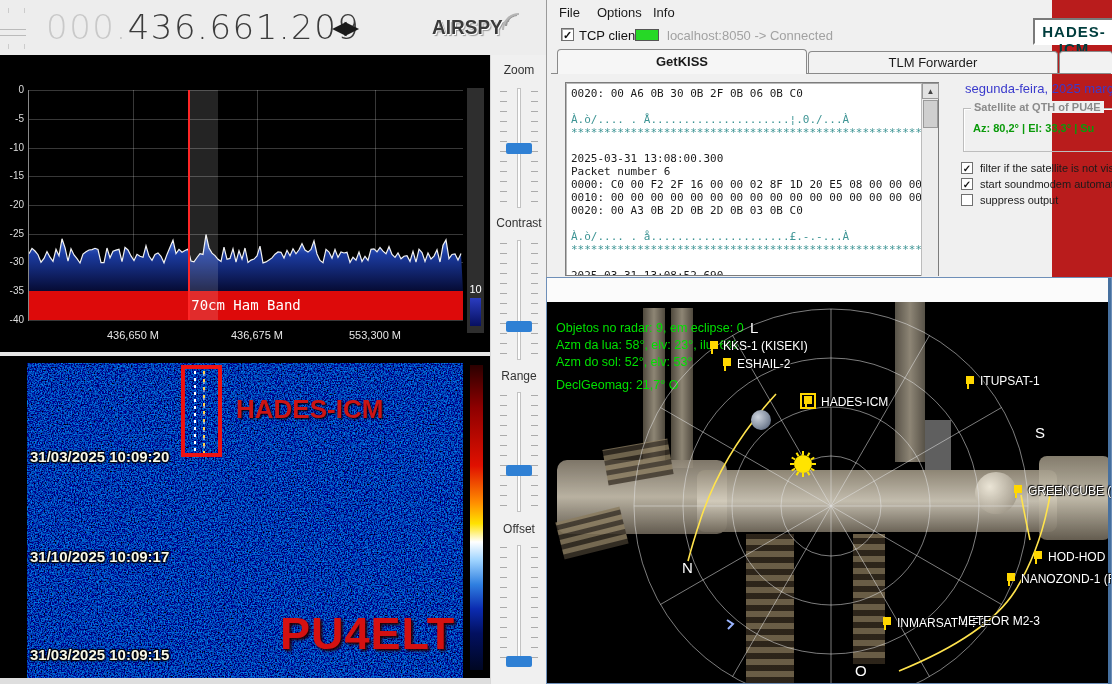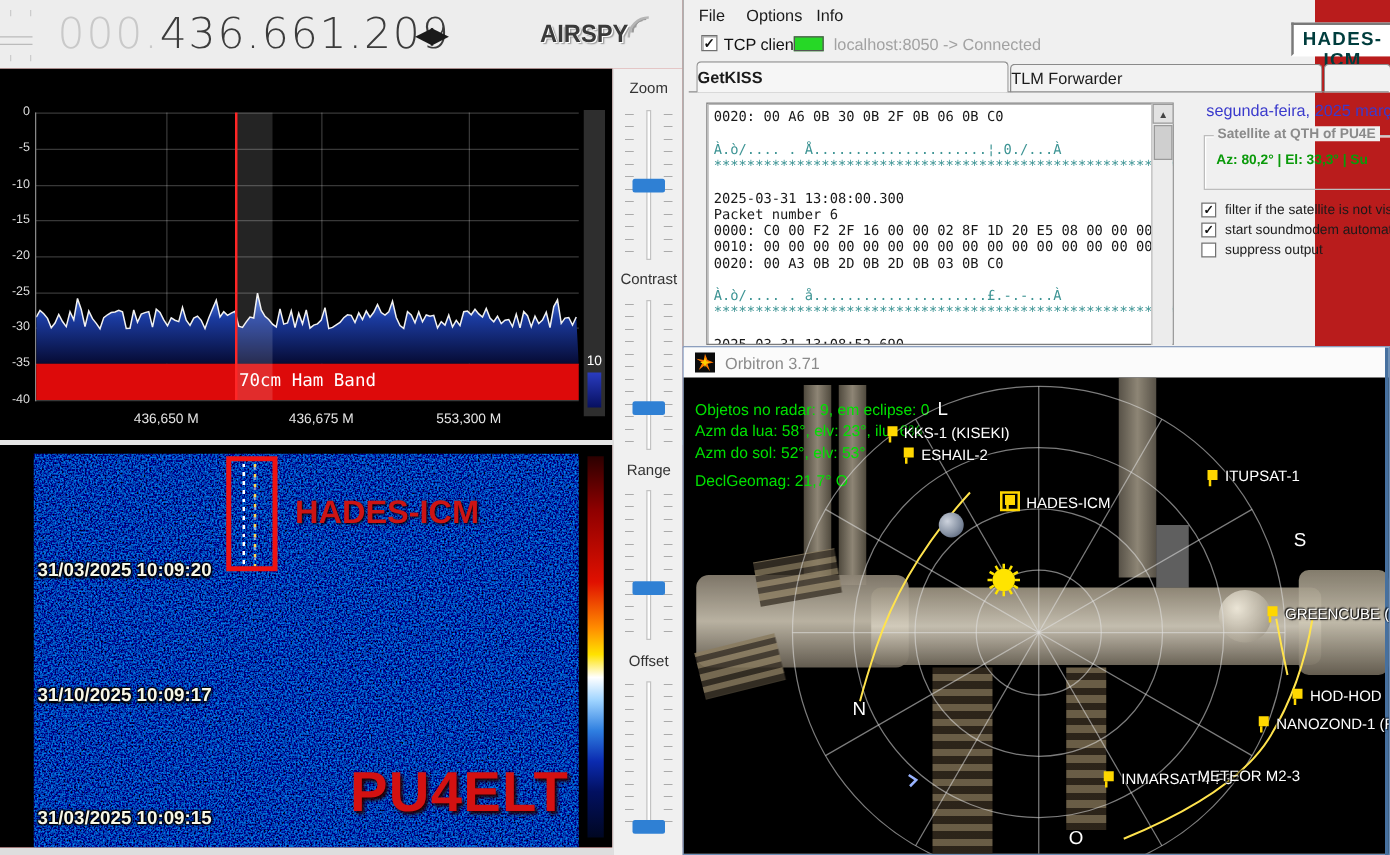--- a/index.html
+++ b/index.html
@@ -58,21 +58,21 @@
   
   #decoder { left:546px; top:0; width:506px; height:277px; background:#f0f0f0; border-left:1px solid #9a9a9a; }
   .menu-item { top:5px; font-size:13px; color:#1a1a1a; }
   #tcp-check { left:14px; top:28px; }
   .cb { width:13px; height:13px; background:#fff; border:1px solid #707070; box-shadow:inset 1px 1px 0 #aaa; font-size:11px; line-height:12px; text-align:center; color:#111; font-weight:bold; }
   #tcp-label { left:32px; top:28px; font-size:13px; color:#111; }
   #tcp-led { left:88px; top:29px; width:24px; height:12px; background:#26d826; border:1px solid #555; }
   #conn-status { left:120px; top:28px; font-size:13px; color:#a2a2a2; }
   #sat-box { left:486px; top:18px; width:80px; height:27px; background:#fff; border-top:2px solid #7a7a7a; border-left:2px solid #7a7a7a; border-bottom:2px solid #fff; }
   #sat-box span { display:block; text-align:center; margin-top:3px; font-size:15px; font-weight:bold; color:#003d3d; letter-spacing:1px; }
-  .tab { top:51px; height:23px; background:#f2f2f2; border:1px solid #8a8a8a; border-bottom:none; border-radius:4px 4px 0 0; font-size:13px; color:#1a1a1a; }
+  .tab { top:51px; height:23px; background:#f2f2f2; border:1px solid #8a8a8a; border-bottom:none; border-radius:4px 4px 0 0; text-align:center; font-size:13px; color:#1a1a1a; }
   .tab.active { font-weight:bold; top:49px; height:25px; background:#f6f6f6; z-index:3; }
   #tabline { left:4px; top:73px; width:560px; height:1px; background:#8a8a8a; }
   #terminal { left:18px; top:82px; width:374px; height:194px; background:#fff; border:1px solid #7c7c7c; box-shadow:inset 1px 1px 0 #b9b9b9; overflow:hidden;
     font-family:"DejaVu Sans Mono", monospace; font-size:11px; line-height:13px; white-space:pre; padding:4px 4px 0 5px; color:#1a1a1a; }
   #terminal .teal { color:#3d9494; }
   #term-scroll { left:374px; top:83px; width:17px; height:193px; background:#ececec; border-left:1px solid #bbb; }
   #term-up { left:0; top:0; width:17px; height:16px; background:#e2e2e2; border:1px solid #999; font-size:8px; text-align:center; line-height:15px; color:#444; }
   #term-thumb { left:1px; top:17px; width:15px; height:28px; background:#cfcfcf; border:1px solid #9a9a9a; }
   #date-line { left:418px; top:81px; width:148px; font-size:13px; color:#3a3acc; white-space:nowrap; overflow:hidden; }
   #qth-group { left:416px; top:108px; width:150px; height:44px; border:1px solid #bdbdbd; box-shadow:inset 1px 1px 0 #fff; }
@@ -261,29 +261,20 @@
       <div class="opt-cb">✓</div>
       <div class="opt-label">start soundmodem automati</div>
     </div>
     <div class="abs opt-row" style="top:194px">
       <div class="opt-cb"></div>
       <div class="opt-label">suppress output</div>
     </div>
   </div>
 
   <div class="abs" id="orbitron">
-    <div class="abs" id="orb-titlebar">
-      <div class="abs" id="orb-icon">
-        <svg width="16" height="16" viewBox="0 0 16 16">
-            <polygon points="8,1 10,6 15,8 10,9 12,15 8,10 3,14 6,8 1,5 7,6" fill="#ff7a00"></polygon>
-            <polygon points="8,4 9,7 12,8 9,9 8,12 7,9 4,8 7,7" fill="#ffd000"></polygon>
-          </svg>
-      </div>
-      <div class="abs" id="orb-title">Orbitron 3.71</div>
-    </div>
 
     <div class="abs" id="orb-client">
 
       <div class="iss" style="left:96px;top:6px;width:22px;height:160px;background:linear-gradient(90deg,#5e5749,#a79d8a,#5e5749);opacity:.85"></div>
       <div class="iss" style="left:124px;top:6px;width:22px;height:160px;background:linear-gradient(90deg,#5e5749,#a79d8a,#5e5749);opacity:.85"></div>
       <div class="iss" style="left:348px;top:0;width:30px;height:160px;background:linear-gradient(90deg,#6e675a,#b1a793,#6e675a);opacity:.8"></div>
       <div class="iss" style="left:10px;top:158px;width:170px;height:74px;background:linear-gradient(#8c8374,#cdc5b3,#6e6659);border-radius:10px;opacity:.9"></div>
       <div class="iss" style="left:12px;top:212px;width:66px;height:38px;background:repeating-linear-gradient(0deg,#3d352a 0 5px,#8a7c60 5px 10px);transform:rotate(-14deg);opacity:.85"></div>
       <div class="iss" style="left:58px;top:142px;width:66px;height:36px;background:repeating-linear-gradient(0deg,#3d352a 0 5px,#8a7c60 5px 10px);transform:rotate(-10deg);opacity:.8"></div>
       <div class="iss" style="left:150px;top:168px;width:360px;height:62px;background:linear-gradient(#9a917f,#d4cdbd,#756d5f);border-radius:8px;opacity:.92"></div>

